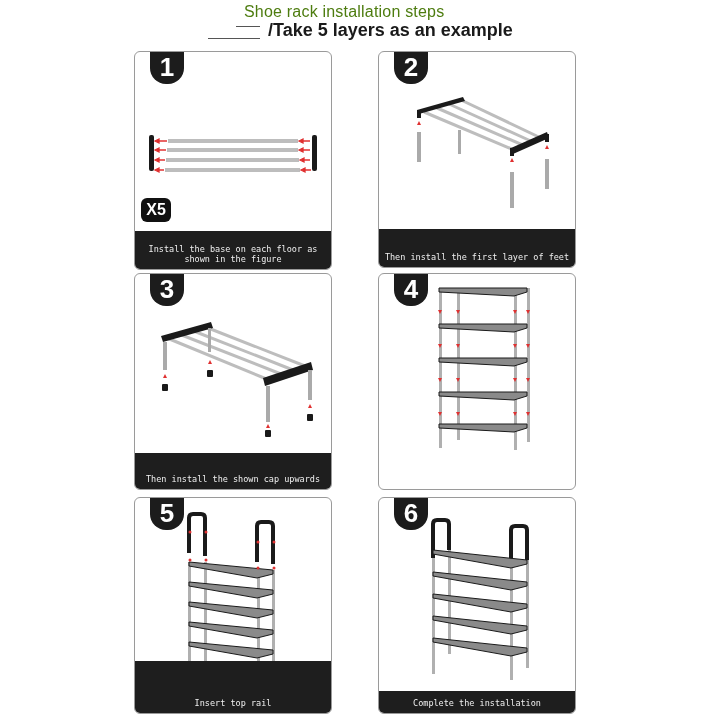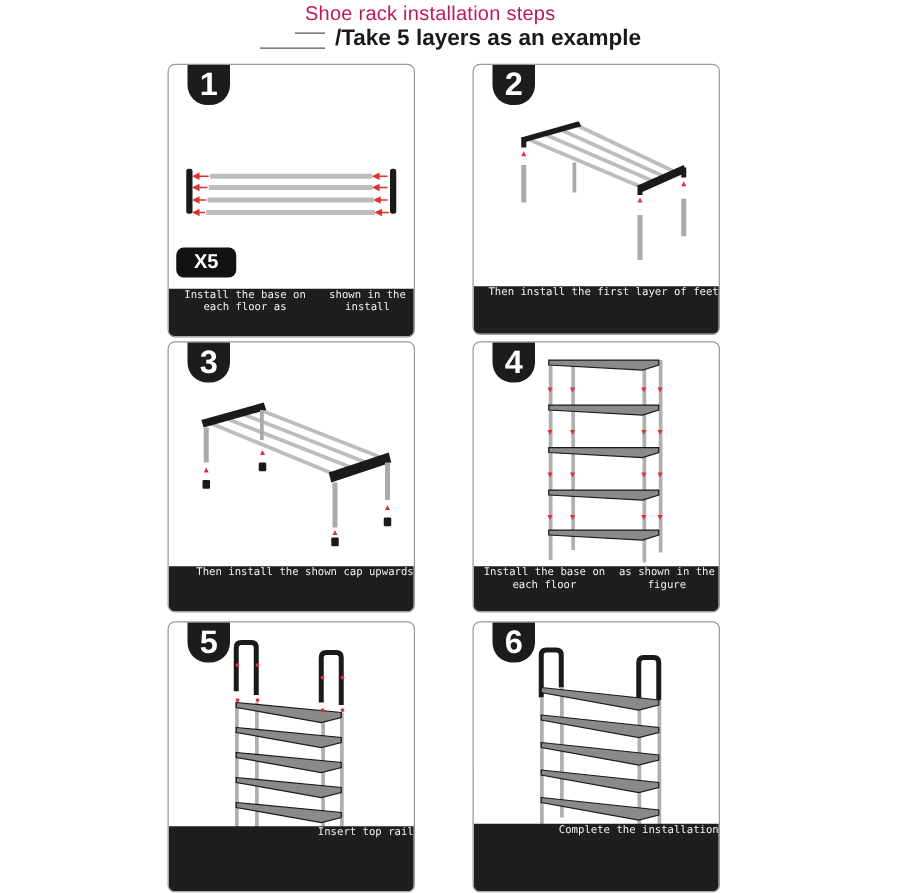--- a/index.html
+++ b/index.html
@@ -1,25 +1,25 @@
 <!DOCTYPE html>
 <html><head>
 <meta charset="utf-8">
 <style>
   html, body { margin:0; padding:0; background:#ffffff; }
   body { width:720px; height:714px; position:relative; overflow:hidden; font-family:"Liberation Sans", sans-serif; }
-  .subtitle { position:absolute; left:244px; top:3px; font-size:16px; color:#be185d; letter-spacing:0.2px;text-align:center; }
+  .subtitle { position:absolute; left:244px; top:3px; font-size:16px; color:#4d7c0f; letter-spacing:0.2px;text-align:center; }
   .title { position:absolute; left:268px; top:20px; font-size:18px; font-weight:bold; color:#1a1a1a; }
   .dash1 { position:absolute; left:236px; top:26px; width:24px; height:1px; background:#555; }
   .dash2 { position:absolute; left:208px; top:38px; width:52px; height:1px; background:#555; }
   .panel { position:absolute; width:198px; border:1px solid #9a9a9a; border-radius:6px; background:#fff; overflow:hidden; box-sizing:border-box; }
   .badge { position:absolute; left:15px; top:-2px; width:34px; height:34px; background:#1c1c1c; border-radius:0 0 16px 16px; color:#fff; font-size:26px; font-weight:bold; text-align:center; line-height:34px; }
-  .caption { position:absolute; left:0; right:0; bottom:0; background:#1e1e1e; color:#f0f0f0; font-family:"DejaVu Sans Mono", monospace; font-size:8.5px; text-align:center; line-height:10px; display:flex; justify-content:flex-end; padding-bottom:5px; box-sizing:border-box; }
+  .caption { position:absolute; left:0; right:0; bottom:0; background:#1e1e1e; color:#f0f0f0; font-family:"DejaVu Sans Mono", monospace; font-size:8.5px; text-align:center; line-height:10px; display:flex; flex-direction:column; justify-content:flex-end; padding-bottom:5px; box-sizing:border-box; }
   .illus { position:absolute; left:0; top:0; }
-  .x5 { position:absolute; left:6px; top:146px; width:48px; height:24px; background:#111; color:#fff; border-radius:6px; font-size:16px; font-weight:bold; text-align:center; line-height:24px; }
+  .x5 { position:absolute; left:6px; top:146px; width:30px; height:24px; background:#111; color:#fff; border-radius:6px; font-size:16px; font-weight:bold; text-align:center; line-height:24px; }
 </style>
 </head>
 <body>
 
 <div>
   <div class="subtitle">Shoe rack installation steps</div>
   <div class="dash1"></div>
   <div class="dash2"></div>
   <div class="title">/Take 5 layers as an example</div>
 </div>
@@ -48,21 +48,21 @@
       <line x1="167" y1="108" x2="175" y2="108"></line>
         <polygon points="165,108 169,106 169,110"></polygon>
       <line x1="168" y1="118" x2="176" y2="118"></line>
         <polygon points="166,118 170,116 170,120"></polygon>
     </g>
   </svg>
   <div class="badge">1</div>
   <div class="x5">X5</div>
   <div class="caption" style="height:38px;">
     <div>Install the base on each floor as</div>
-    <div>shown in the install</div>
+    <div>shown in the figure</div>
   </div>
 </div>
 
 <div class="panel" style="left:378px; top:51px; height:217px;">
   <svg class="illus" width="198" height="217">
     <g stroke="#bdbdbd" stroke-width="3">
       <line x1="45" y1="60" x2="135" y2="98"></line>
       <line x1="58" y1="56" x2="146" y2="94"></line>
       <line x1="70" y1="52" x2="154" y2="90"></line>
       <line x1="82" y1="48" x2="162" y2="86"></line>
@@ -147,24 +147,20 @@
         <polygon points="79,108 77,104 81,104"></polygon>
         <polygon points="136,108 134,104 138,104"></polygon>
         <polygon points="149,108 147,104 151,104"></polygon>
       <polygon points="61,142 59,138 63,138"></polygon>
         <polygon points="79,142 77,138 81,138"></polygon>
         <polygon points="136,142 134,138 138,138"></polygon>
         <polygon points="149,142 147,138 151,138"></polygon>
     </g>
   </svg>
   <div class="badge">4</div>
-  <div class="caption" style="height:36px;">
-    <div>Install the base on each floor</div>
-    <div>as shown in the figure</div>
-  </div>
 </div>
 
 <div class="panel" style="left:134px; top:497px; height:217px;">
   <svg class="illus" width="198" height="217">
     <path d="M54,55 L54,20 Q54,16 58,16 L66,16 Q70,16 70,20 L70,58" stroke="#1a1a1a" stroke-width="4" fill="none"></path>
     <path d="M122,64 L122,28 Q122,24 126,24 L134,24 Q138,24 138,28 L138,66" stroke="#1a1a1a" stroke-width="4" fill="none"></path>
     <rect x="53" y="64" width="3" height="110" fill="#b0b0b0"></rect>
     <rect x="69" y="64" width="3" height="100" fill="#b0b0b0"></rect>
     <rect x="122" y="72" width="3" height="108" fill="#b0b0b0"></rect>
     <rect x="137" y="72" width="3" height="100" fill="#b0b0b0"></rect>
@@ -202,16 +198,16 @@
     <rect x="147" y="62" width="3" height="108" fill="#b0b0b0"></rect>
     <g fill="#8a8a8a" stroke="#1a1a1a" stroke-width="1">
       <polygon points="54,52 148,62 148,66 132,70 54,56"></polygon>
       <polygon points="54,74 148,84 148,88 132,92 54,78"></polygon>
       <polygon points="54,96 148,106 148,110 132,114 54,100"></polygon>
       <polygon points="54,118 148,128 148,132 132,136 54,122"></polygon>
       <polygon points="54,140 148,150 148,154 132,158 54,144"></polygon>
     </g>
   </svg>
   <div class="badge">6</div>
-  <div class="caption" style="height:54px;">
+  <div class="caption" style="height:22px;">
     <div>Complete the installation</div>
   </div>
 </div>
 
 </body></html>

